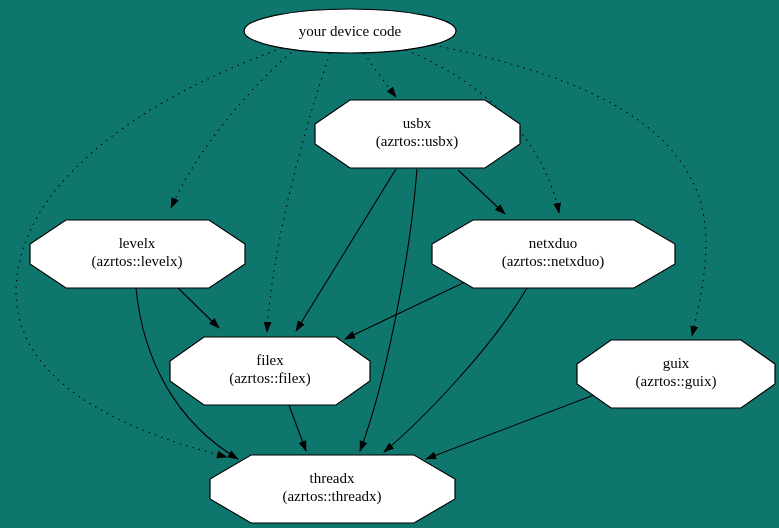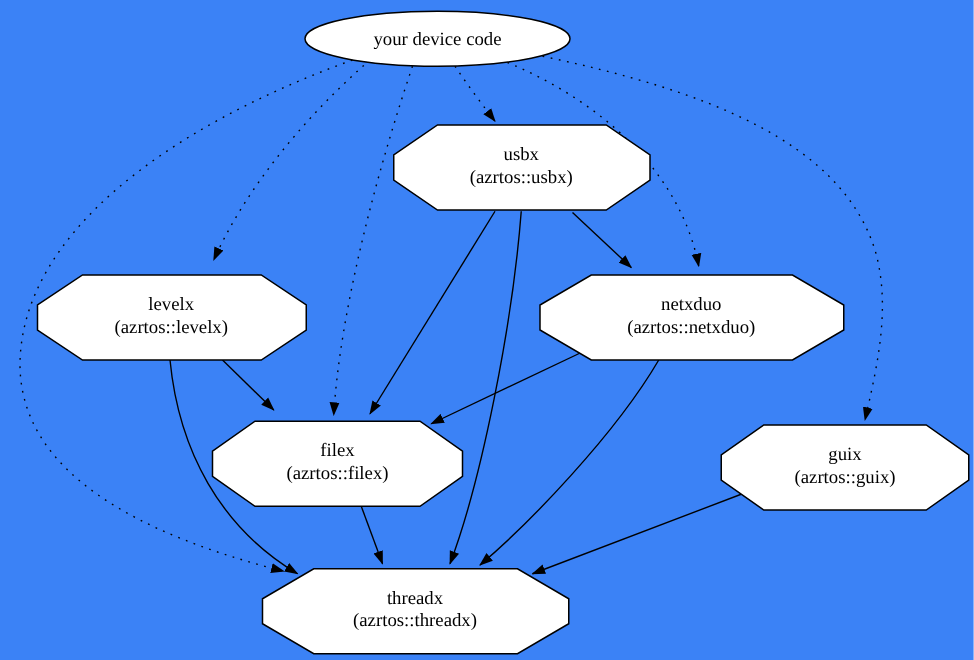--- a/index.html
+++ b/index.html
@@ -4,21 +4,21 @@
 <style>
   html, body {
     margin: 0;
     padding: 0;
     background: #ffffff;
   }
   #canvas {
     position: relative;
     width: 779px;
     height: 528px;
-    background: #3b82f6;
+    background: #0f766e;
     overflow: hidden;
   }
   svg text {
     font-family: "Liberation Serif", "DejaVu Serif", serif;
     font-size: 15px;
     fill: #000000;
     text-anchor: middle;
   }
   .node-shape {
     fill: #ffffff;

